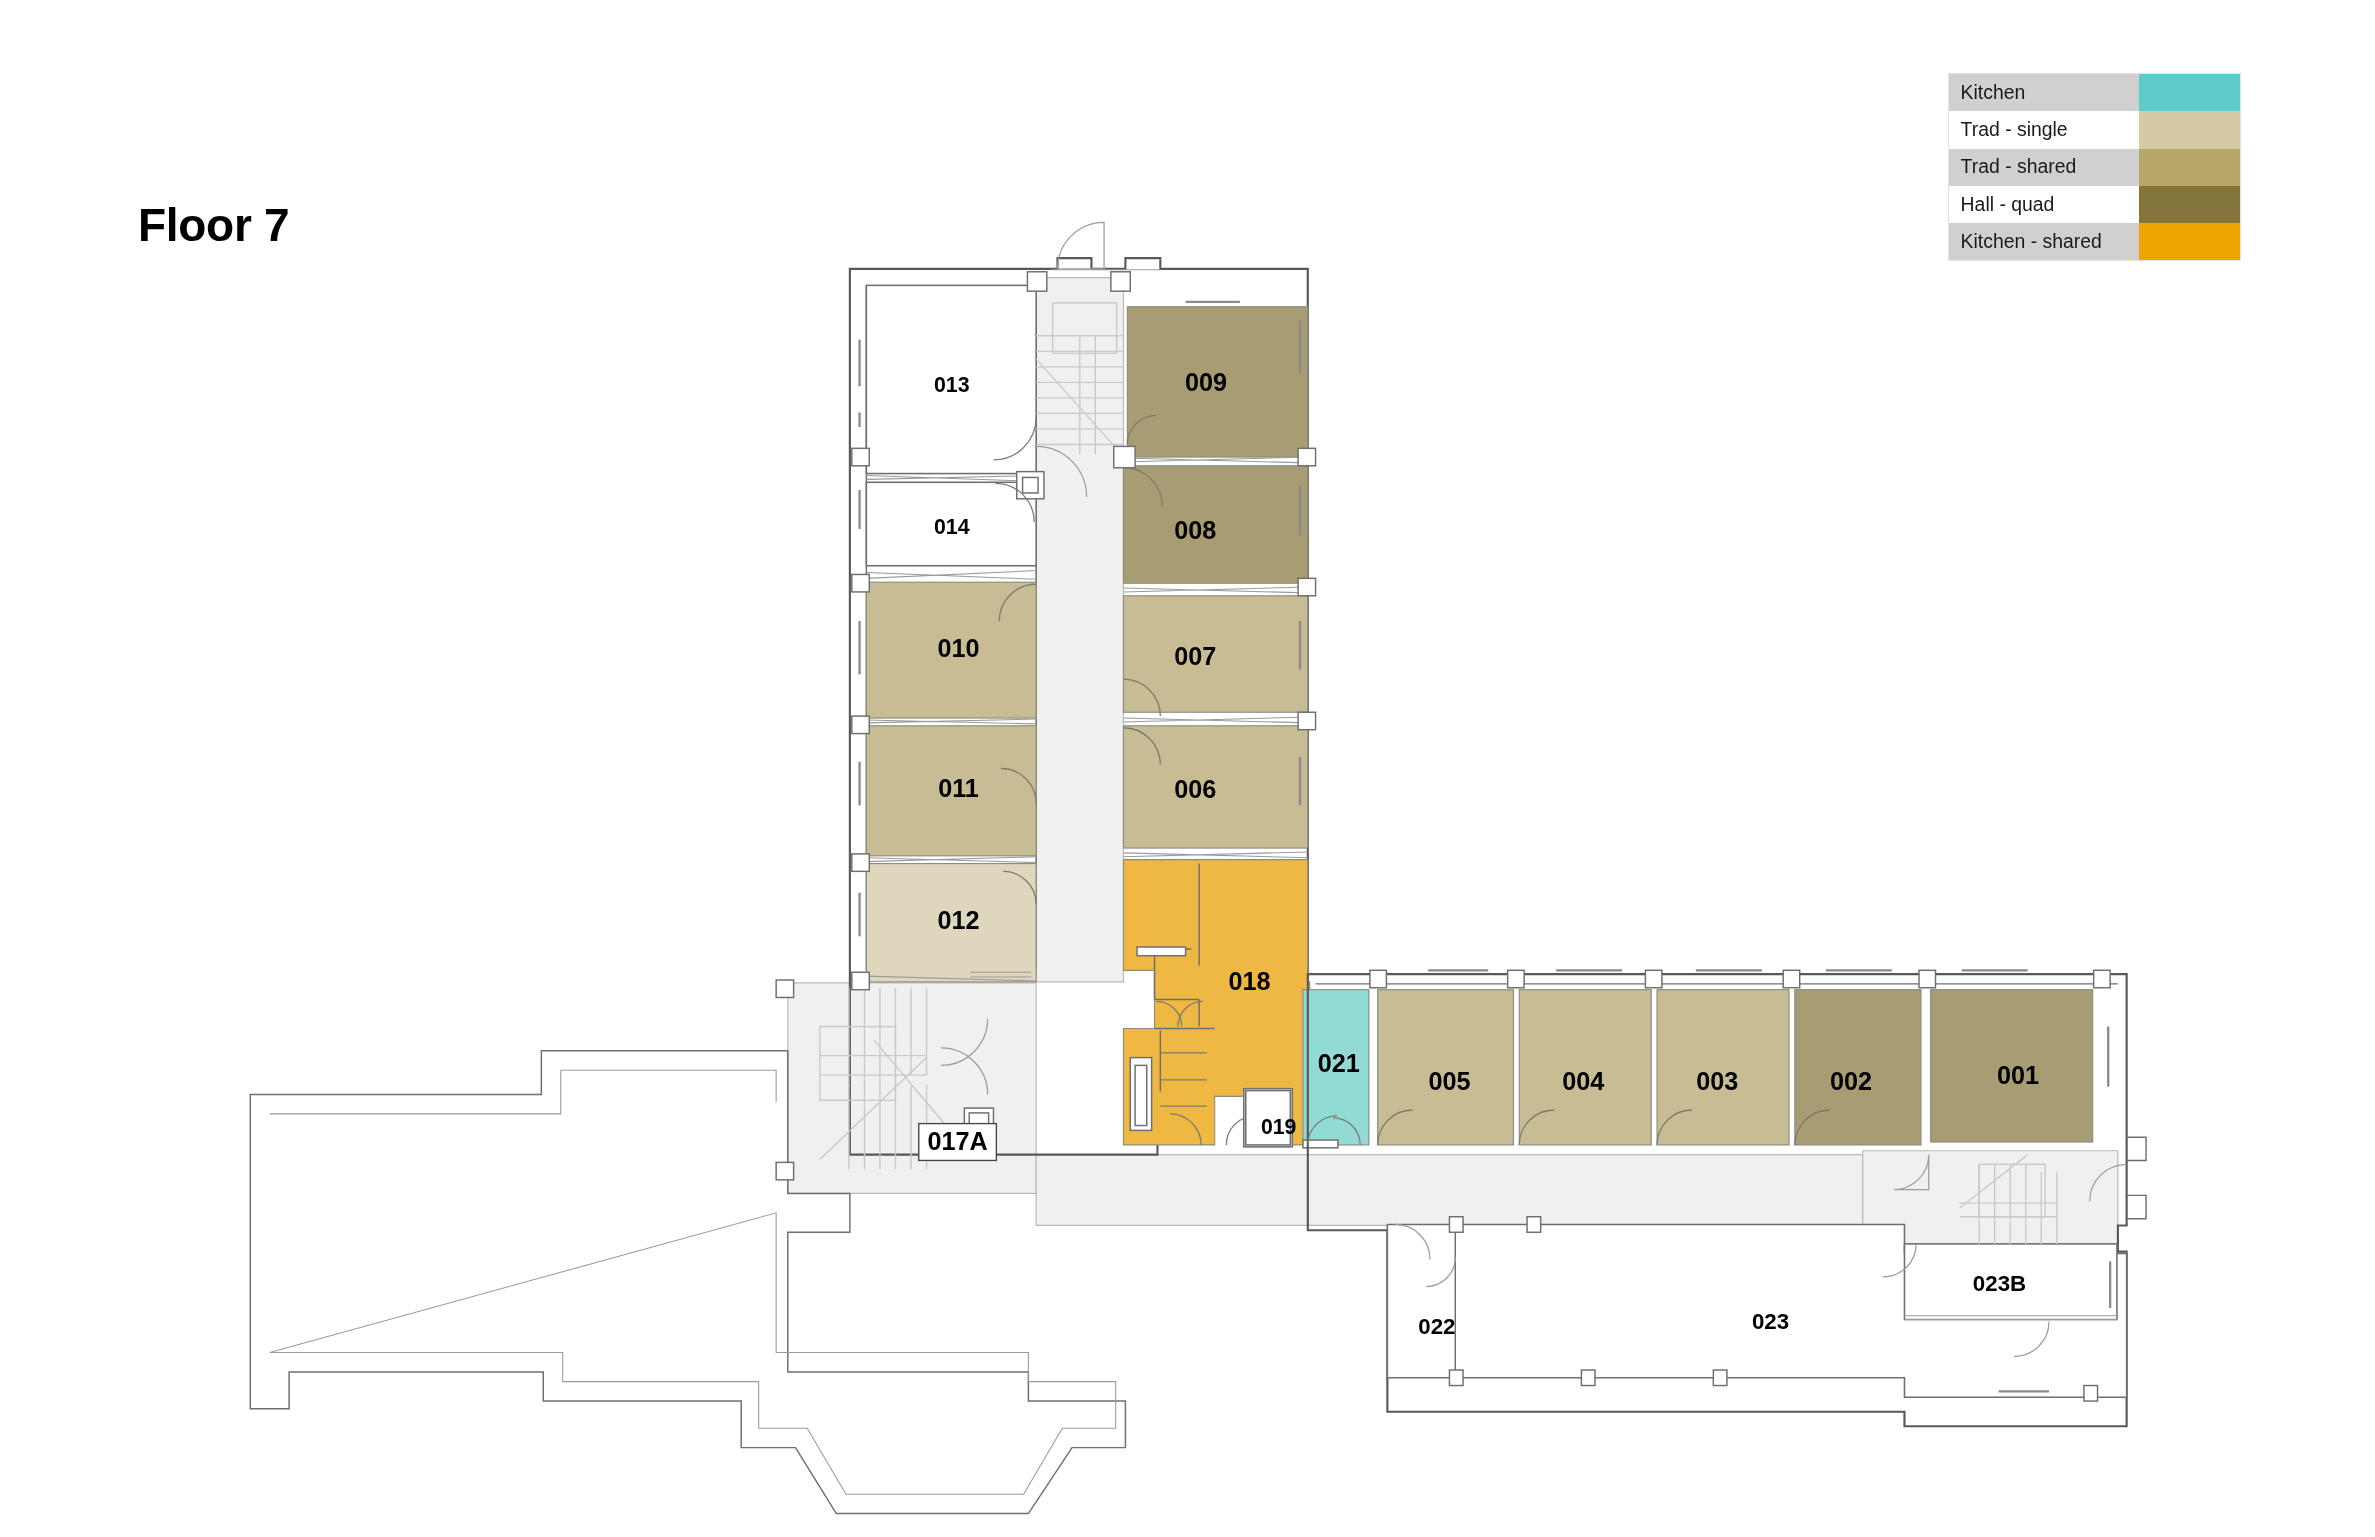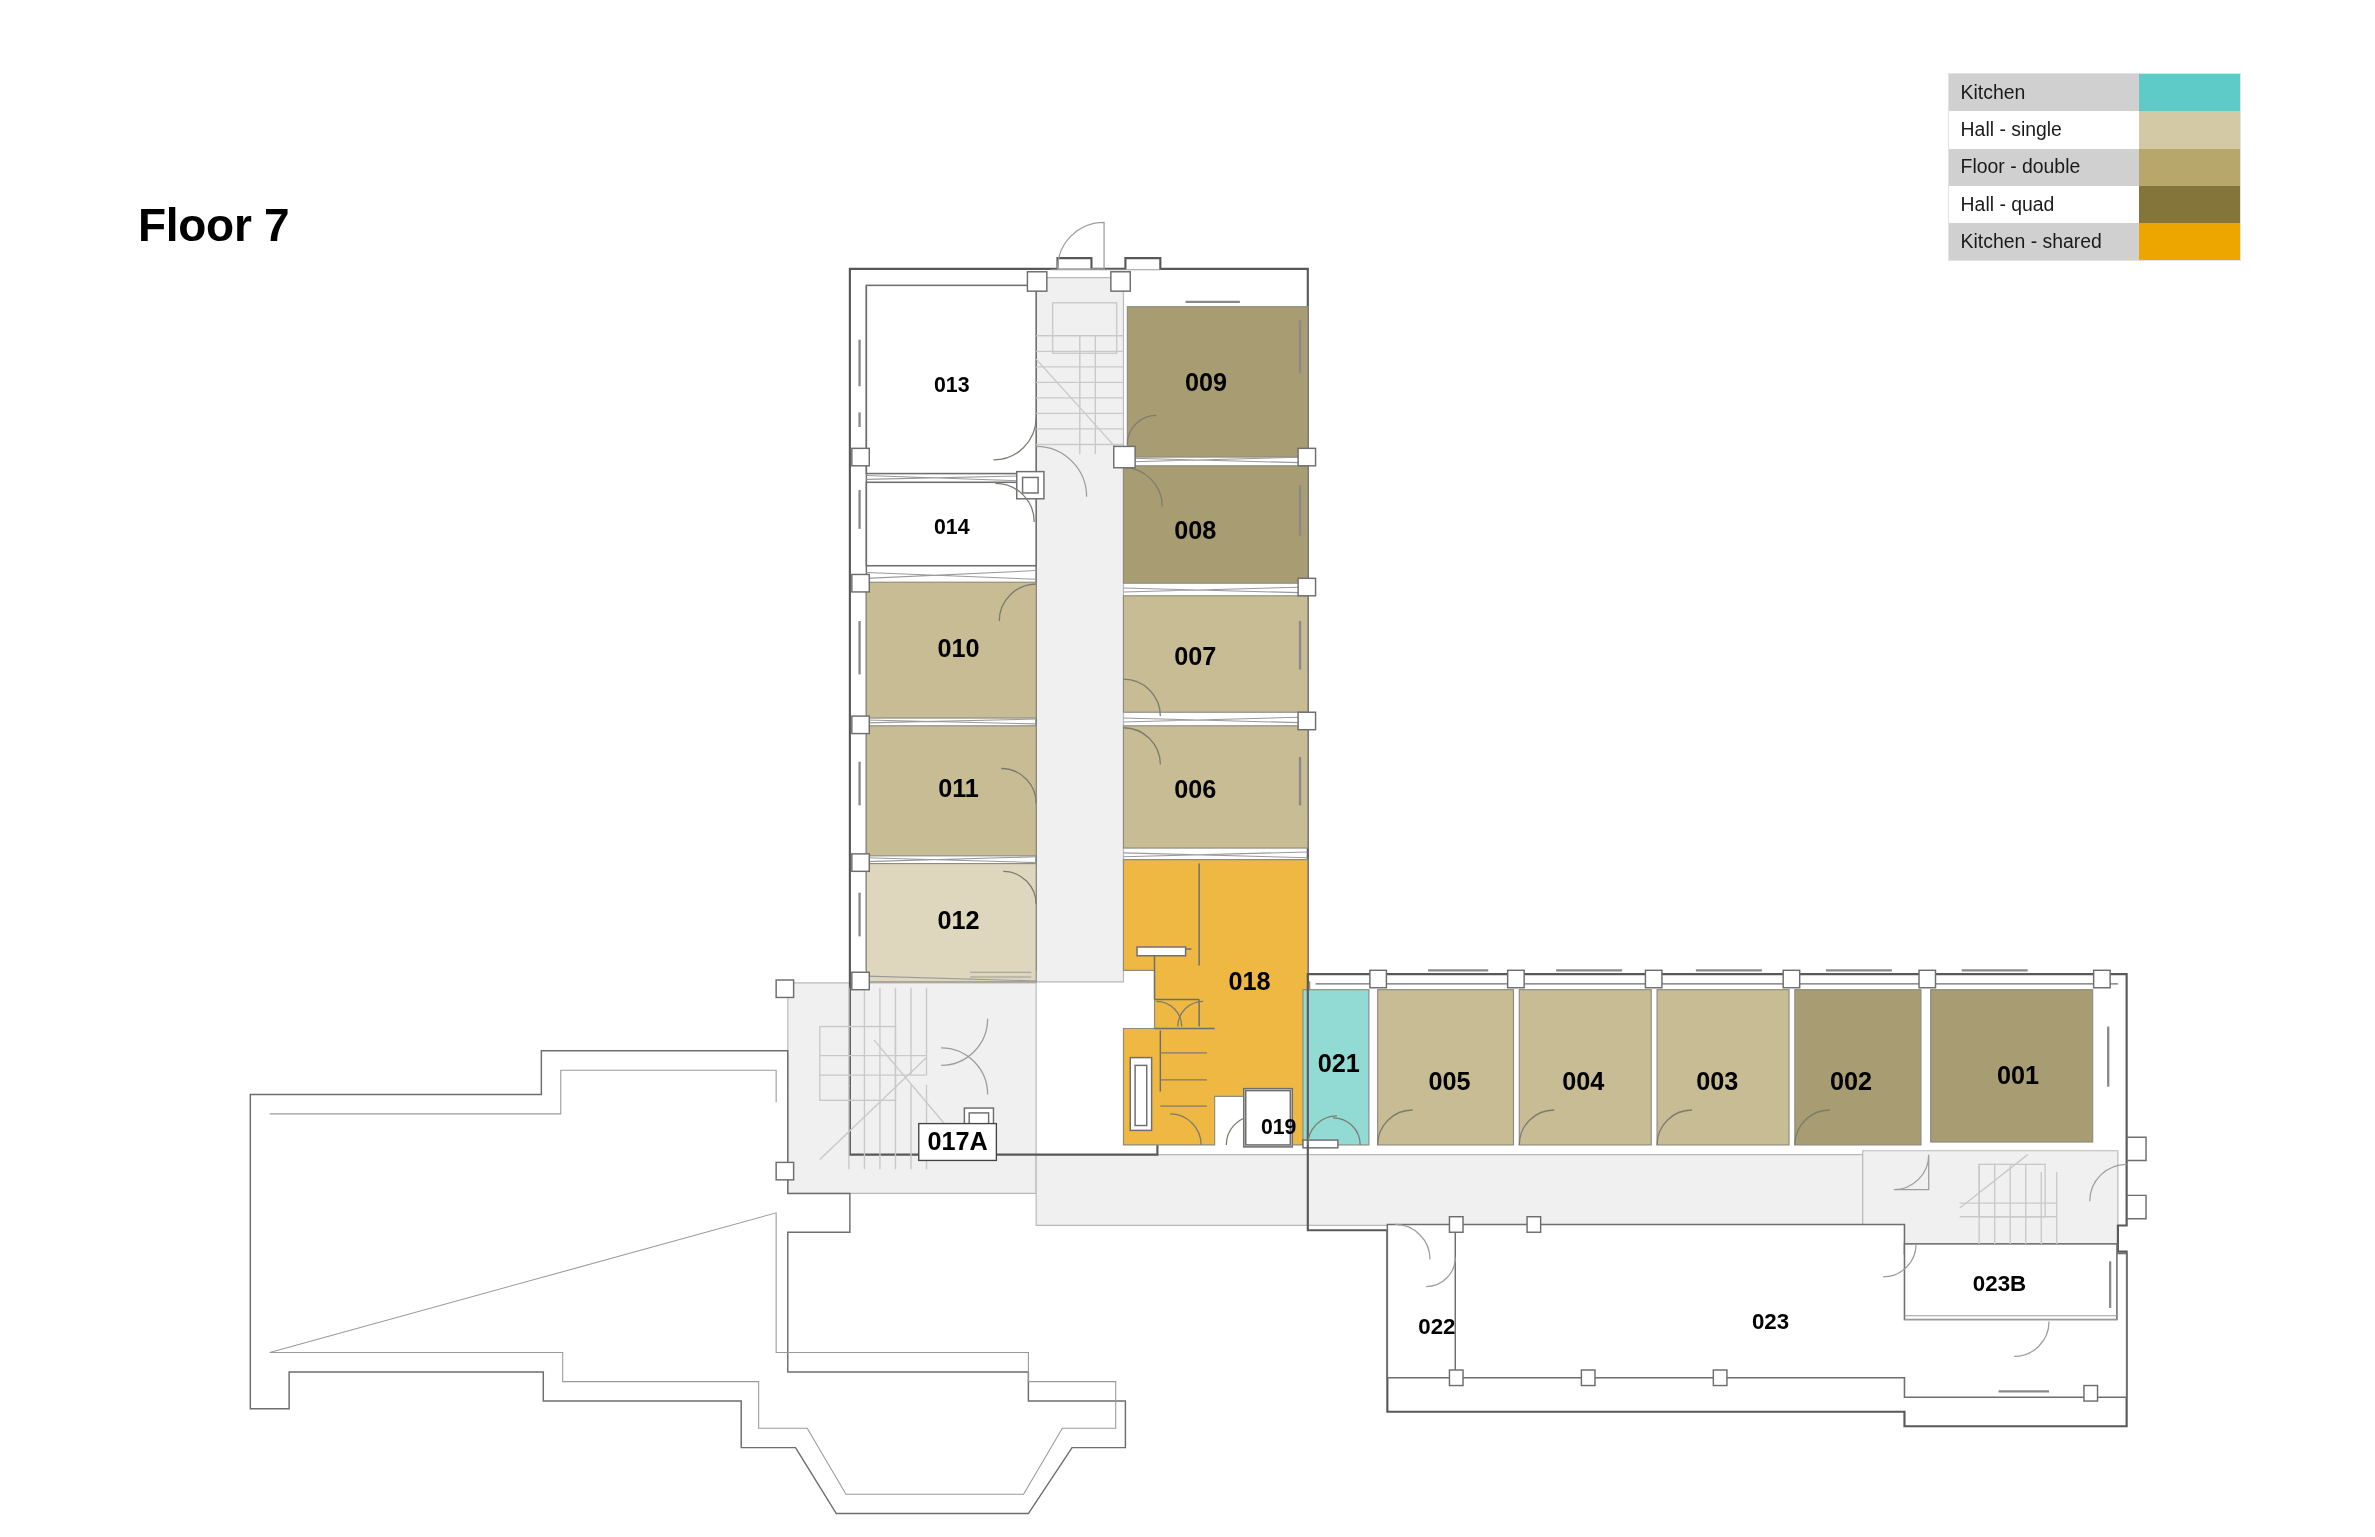--- a/index.html
+++ b/index.html
@@ -101,25 +101,25 @@
 <div id="title-block">
   <span class="title-line">Floor 7</span>
 </div>
 
 <div id="legend">
   <div class="legend-row odd">
     <div class="legend-label">Kitchen</div>
     <div class="legend-swatch" style="background: rgb(94, 203, 200);"></div>
   </div>
   <div class="legend-row even">
-    <div class="legend-label">Hall - single</div>
+    <div class="legend-label">Trad - single</div>
     <div class="legend-swatch" style="background: rgb(211, 201, 164);"></div>
   </div>
   <div class="legend-row odd">
-    <div class="legend-label">Floor - double</div>
+    <div class="legend-label">Trad - shared</div>
     <div class="legend-swatch" style="background: rgb(184, 167, 106);"></div>
   </div>
   <div class="legend-row even">
     <div class="legend-label">Hall - quad</div>
     <div class="legend-swatch" style="background: rgb(132, 118, 59);"></div>
   </div>
   <div class="legend-row odd">
     <div class="legend-label">Kitchen - shared</div>
     <div class="legend-swatch" style="background: rgb(237, 166, 0);"></div>
   </div>

